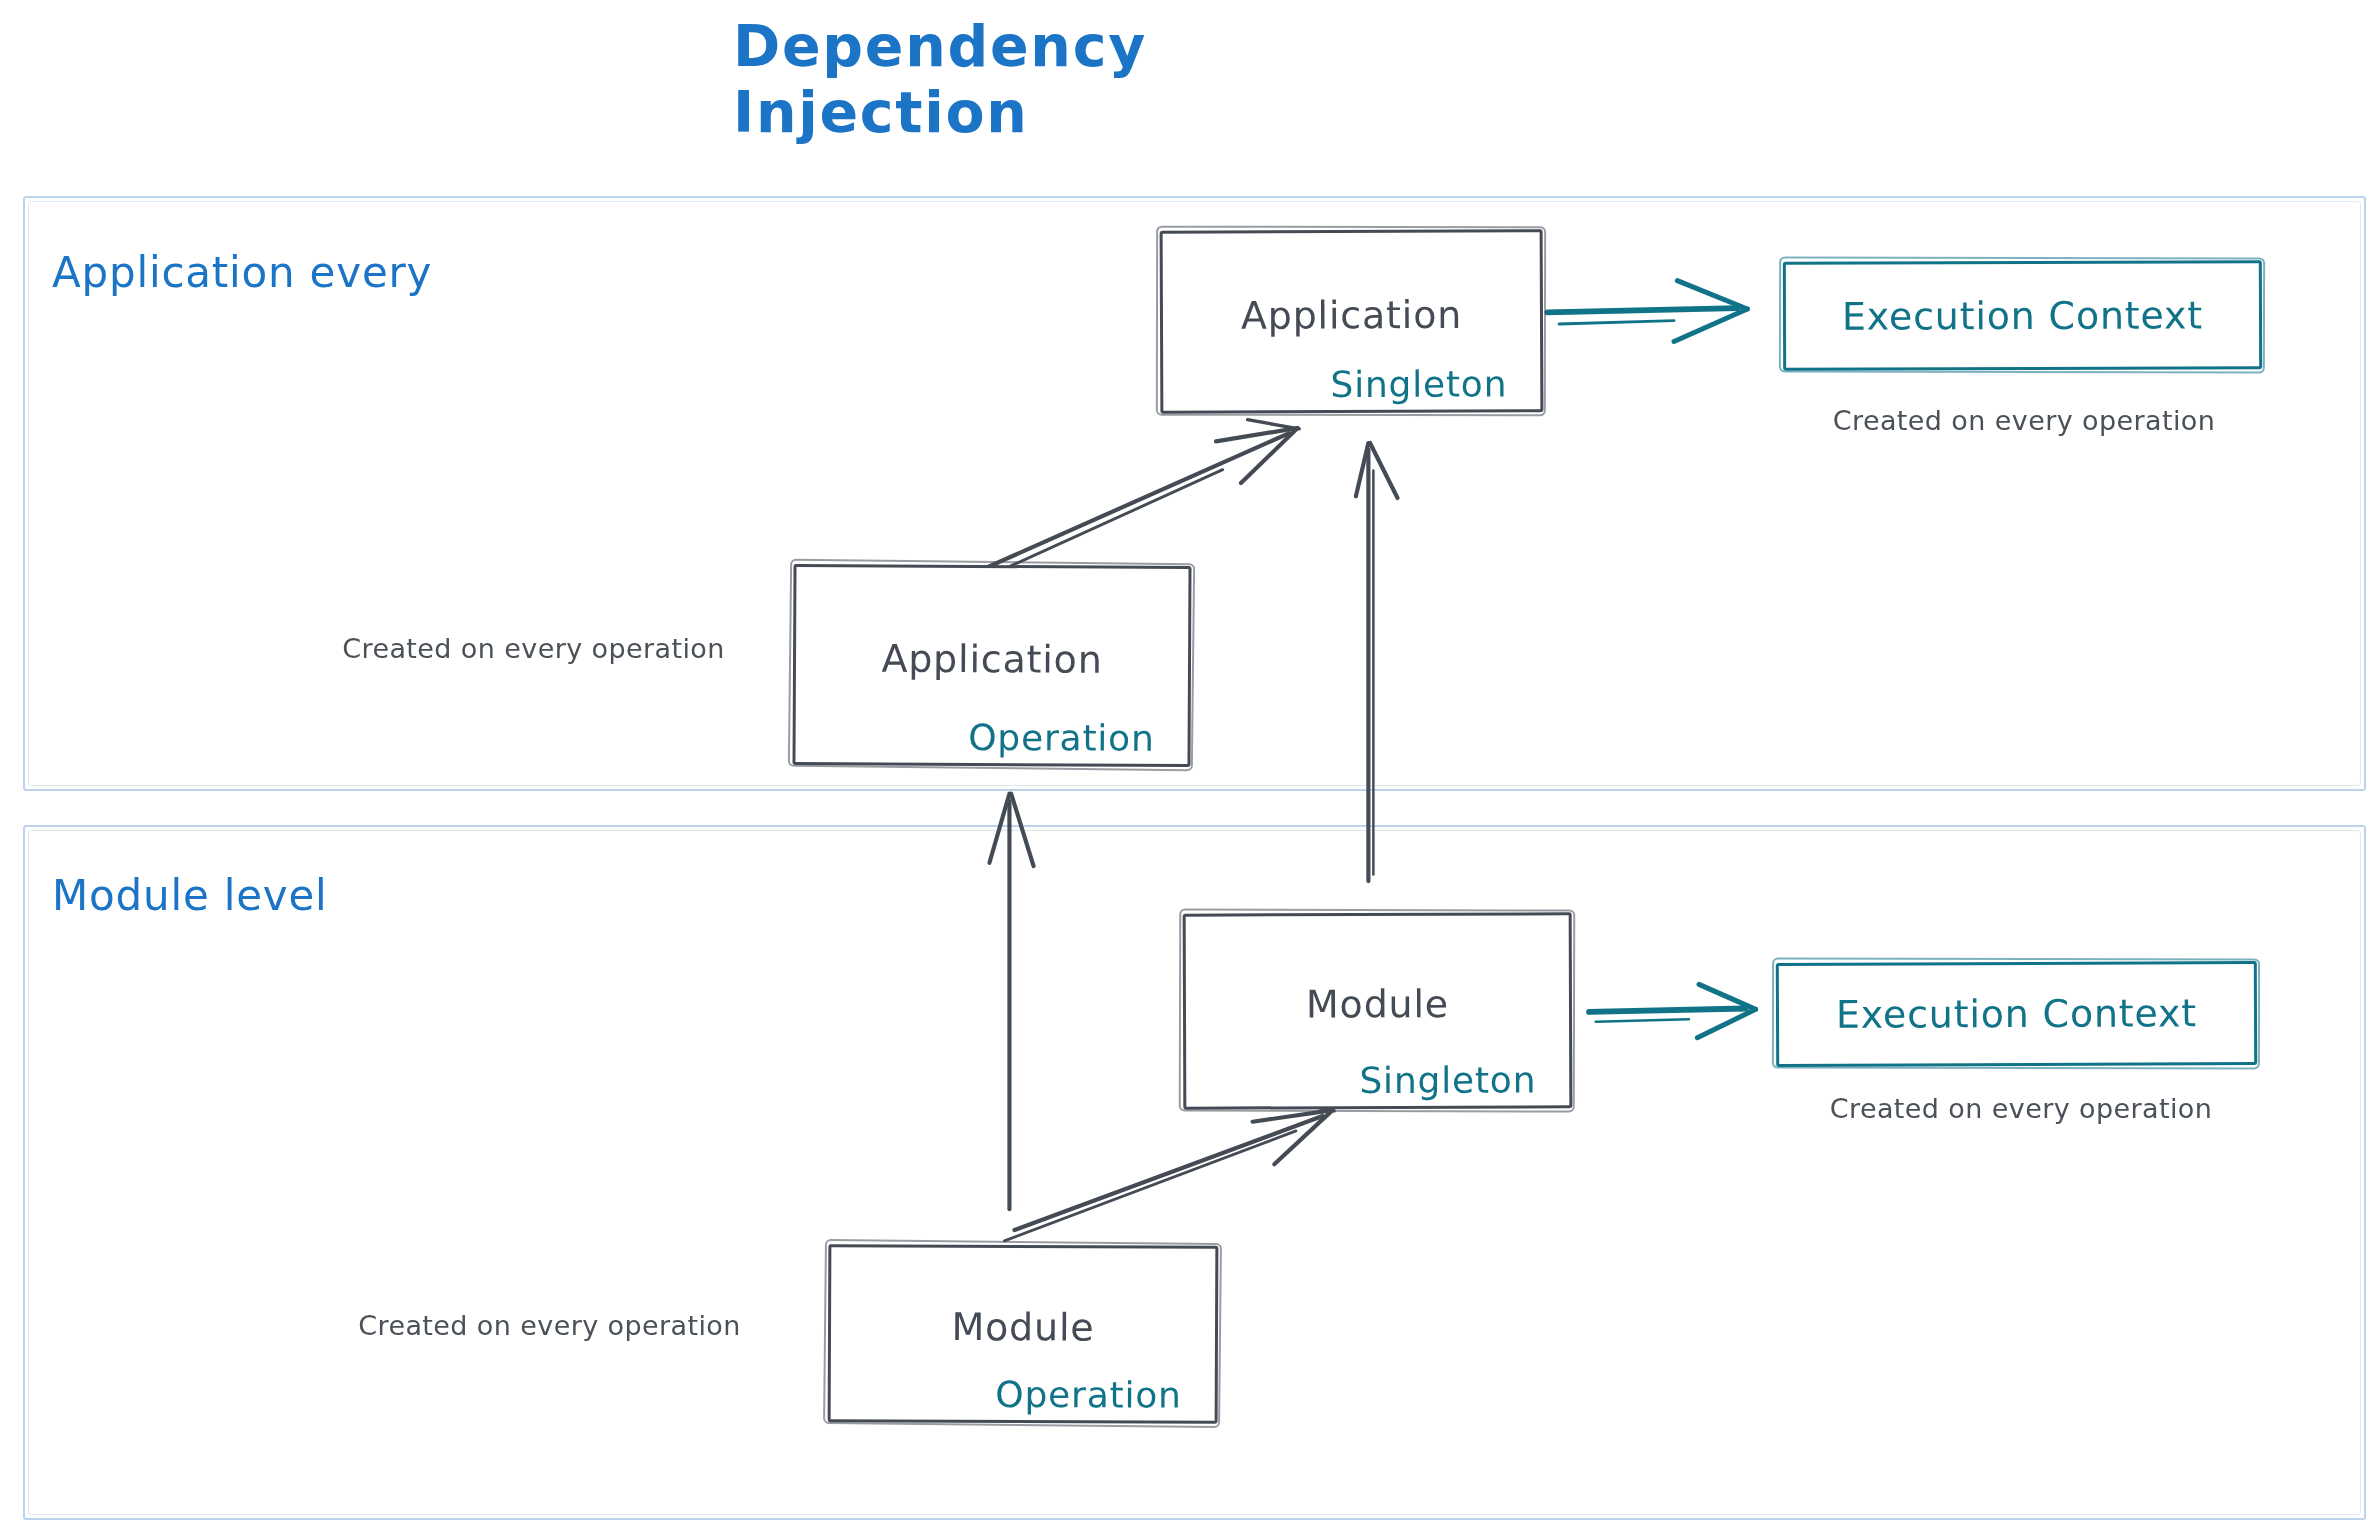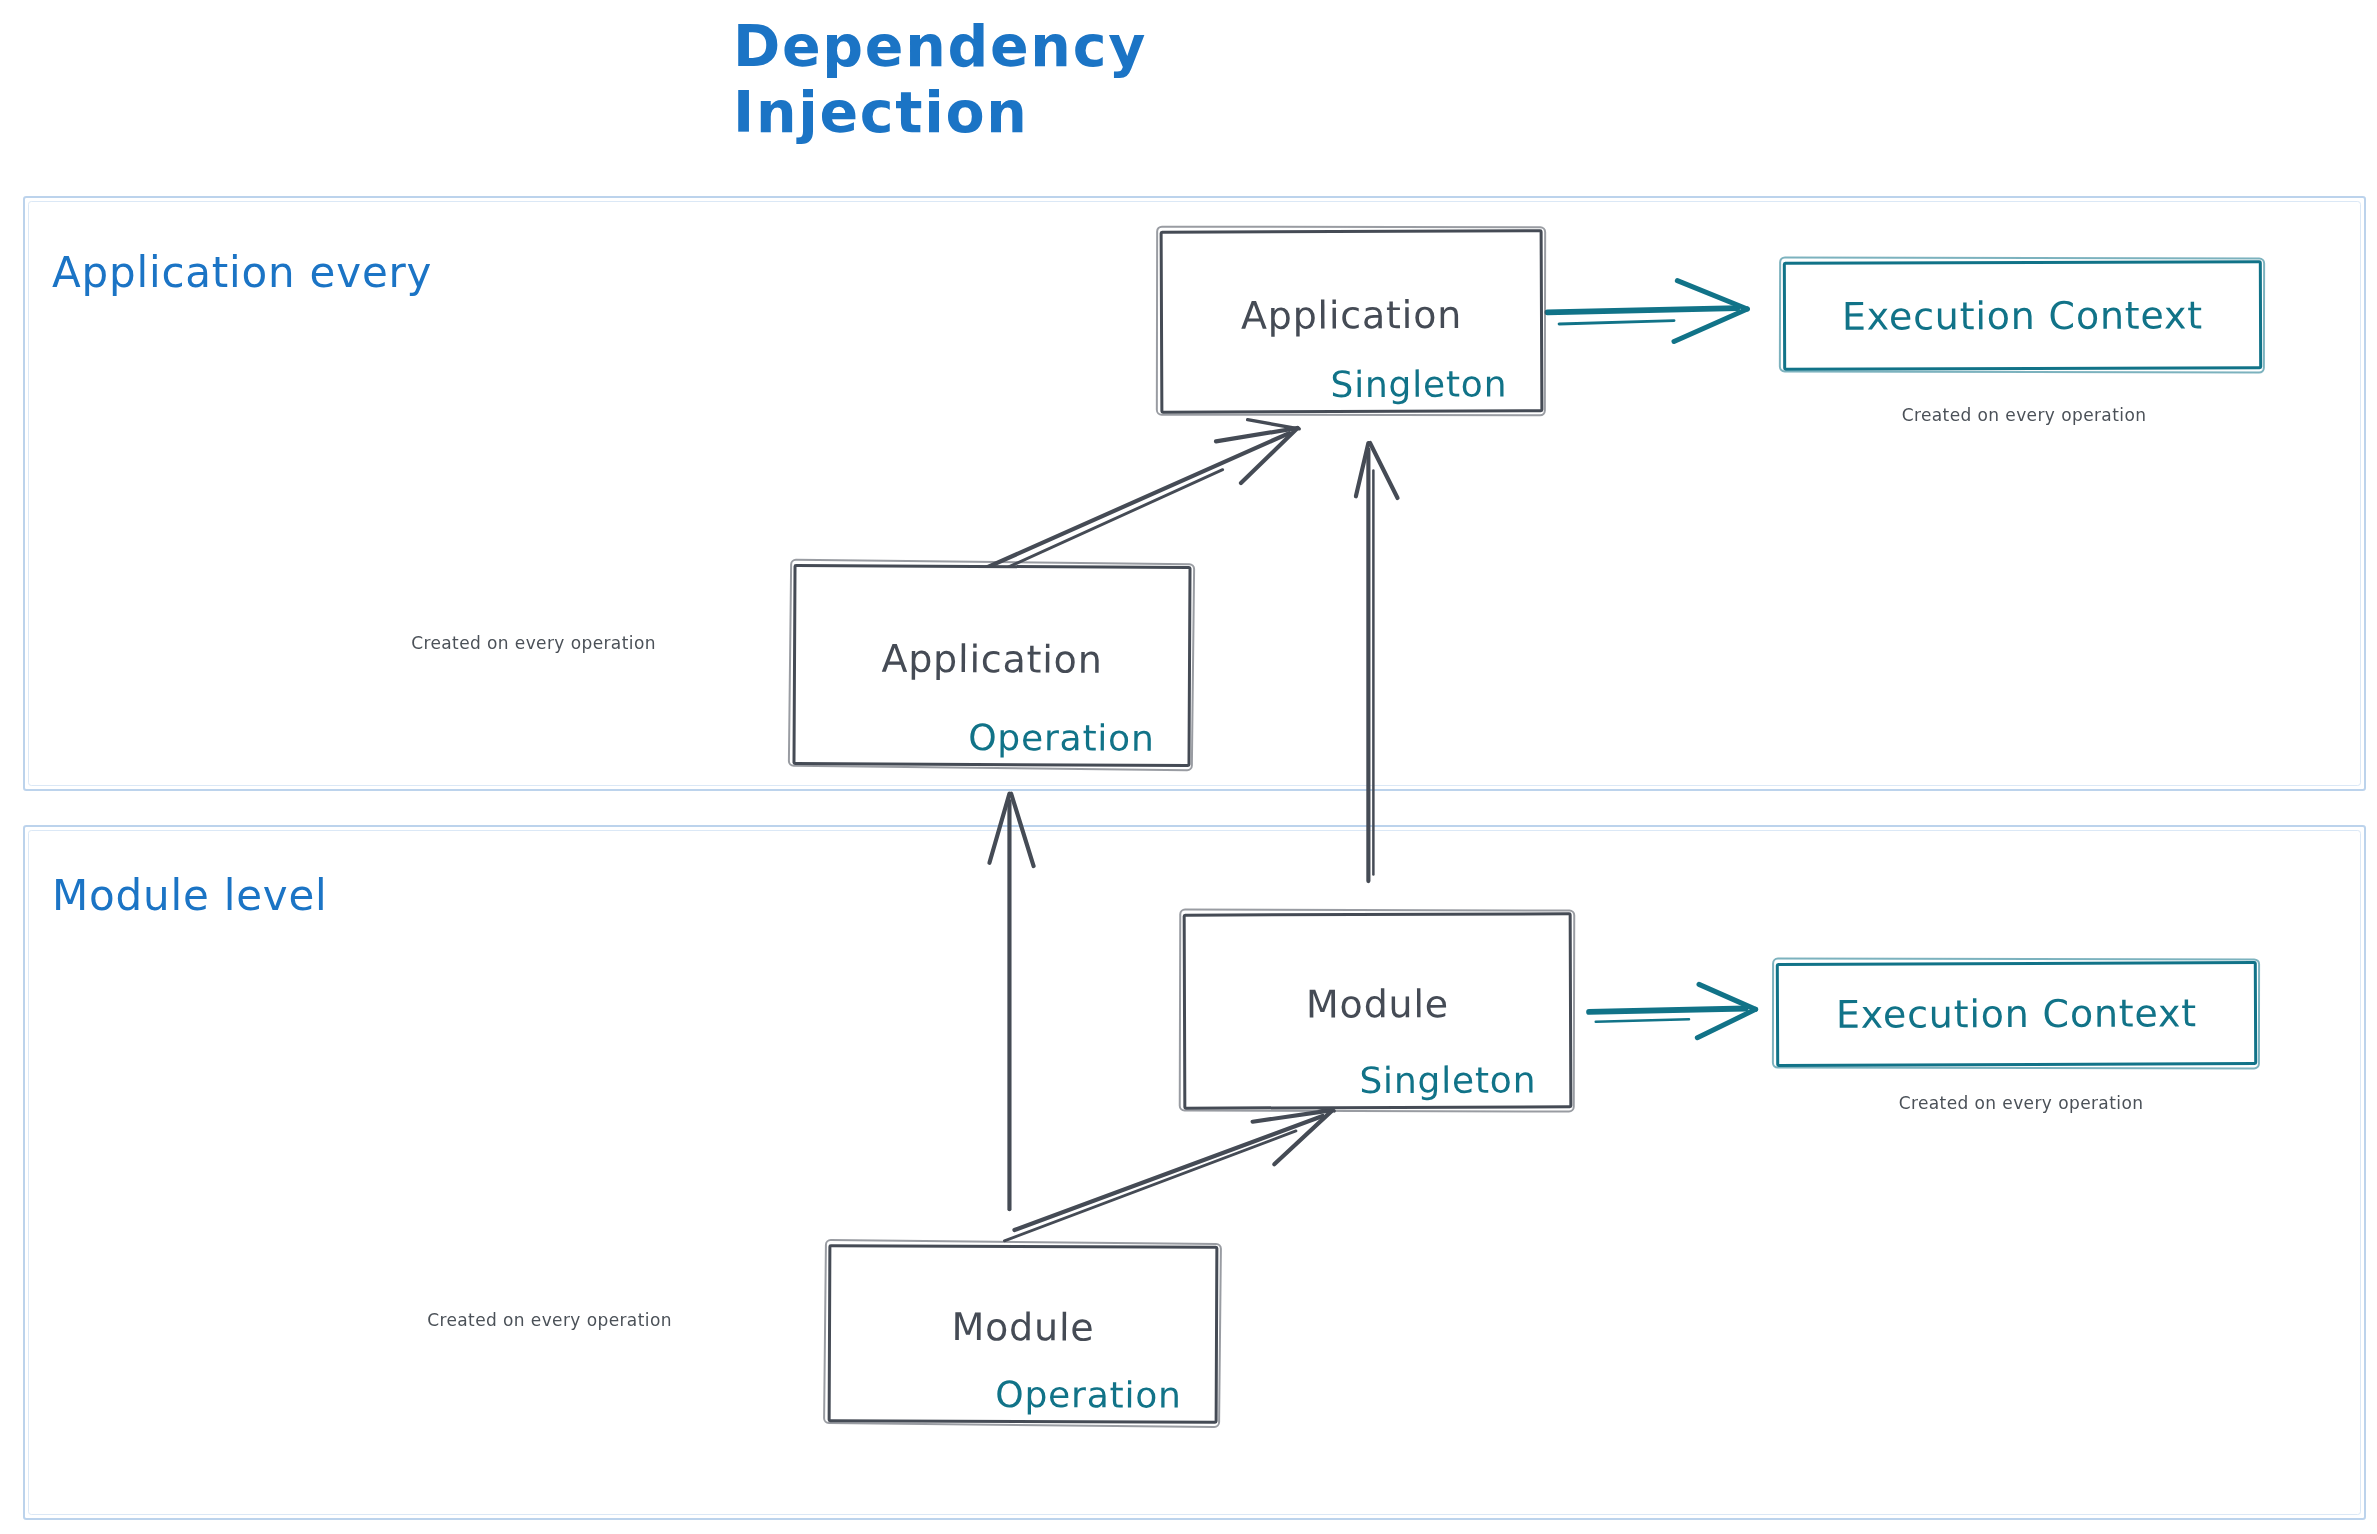--- a/index.html
+++ b/index.html
@@ -96,21 +96,21 @@
   .exec::after { border-color: #117388; }
   .exec-label {
     font-size: 38px;
     color: #117388;
     letter-spacing: 0.8px;
     transform: none;
   }
 
   .caption {
     position: absolute;
-    font-size: 17px;
+    font-size: 27px;
     color: #4b5158;
     text-align: center;
     letter-spacing: 0.4px;
   }
 
   .r-neg1 { transform: rotate(-.25deg); }
   .r-pos1 { transform: rotate(.3deg); }
   .r-neg2 { transform: rotate(-.2deg); }
   .r-pos2 { transform: rotate(.25deg); }
 

